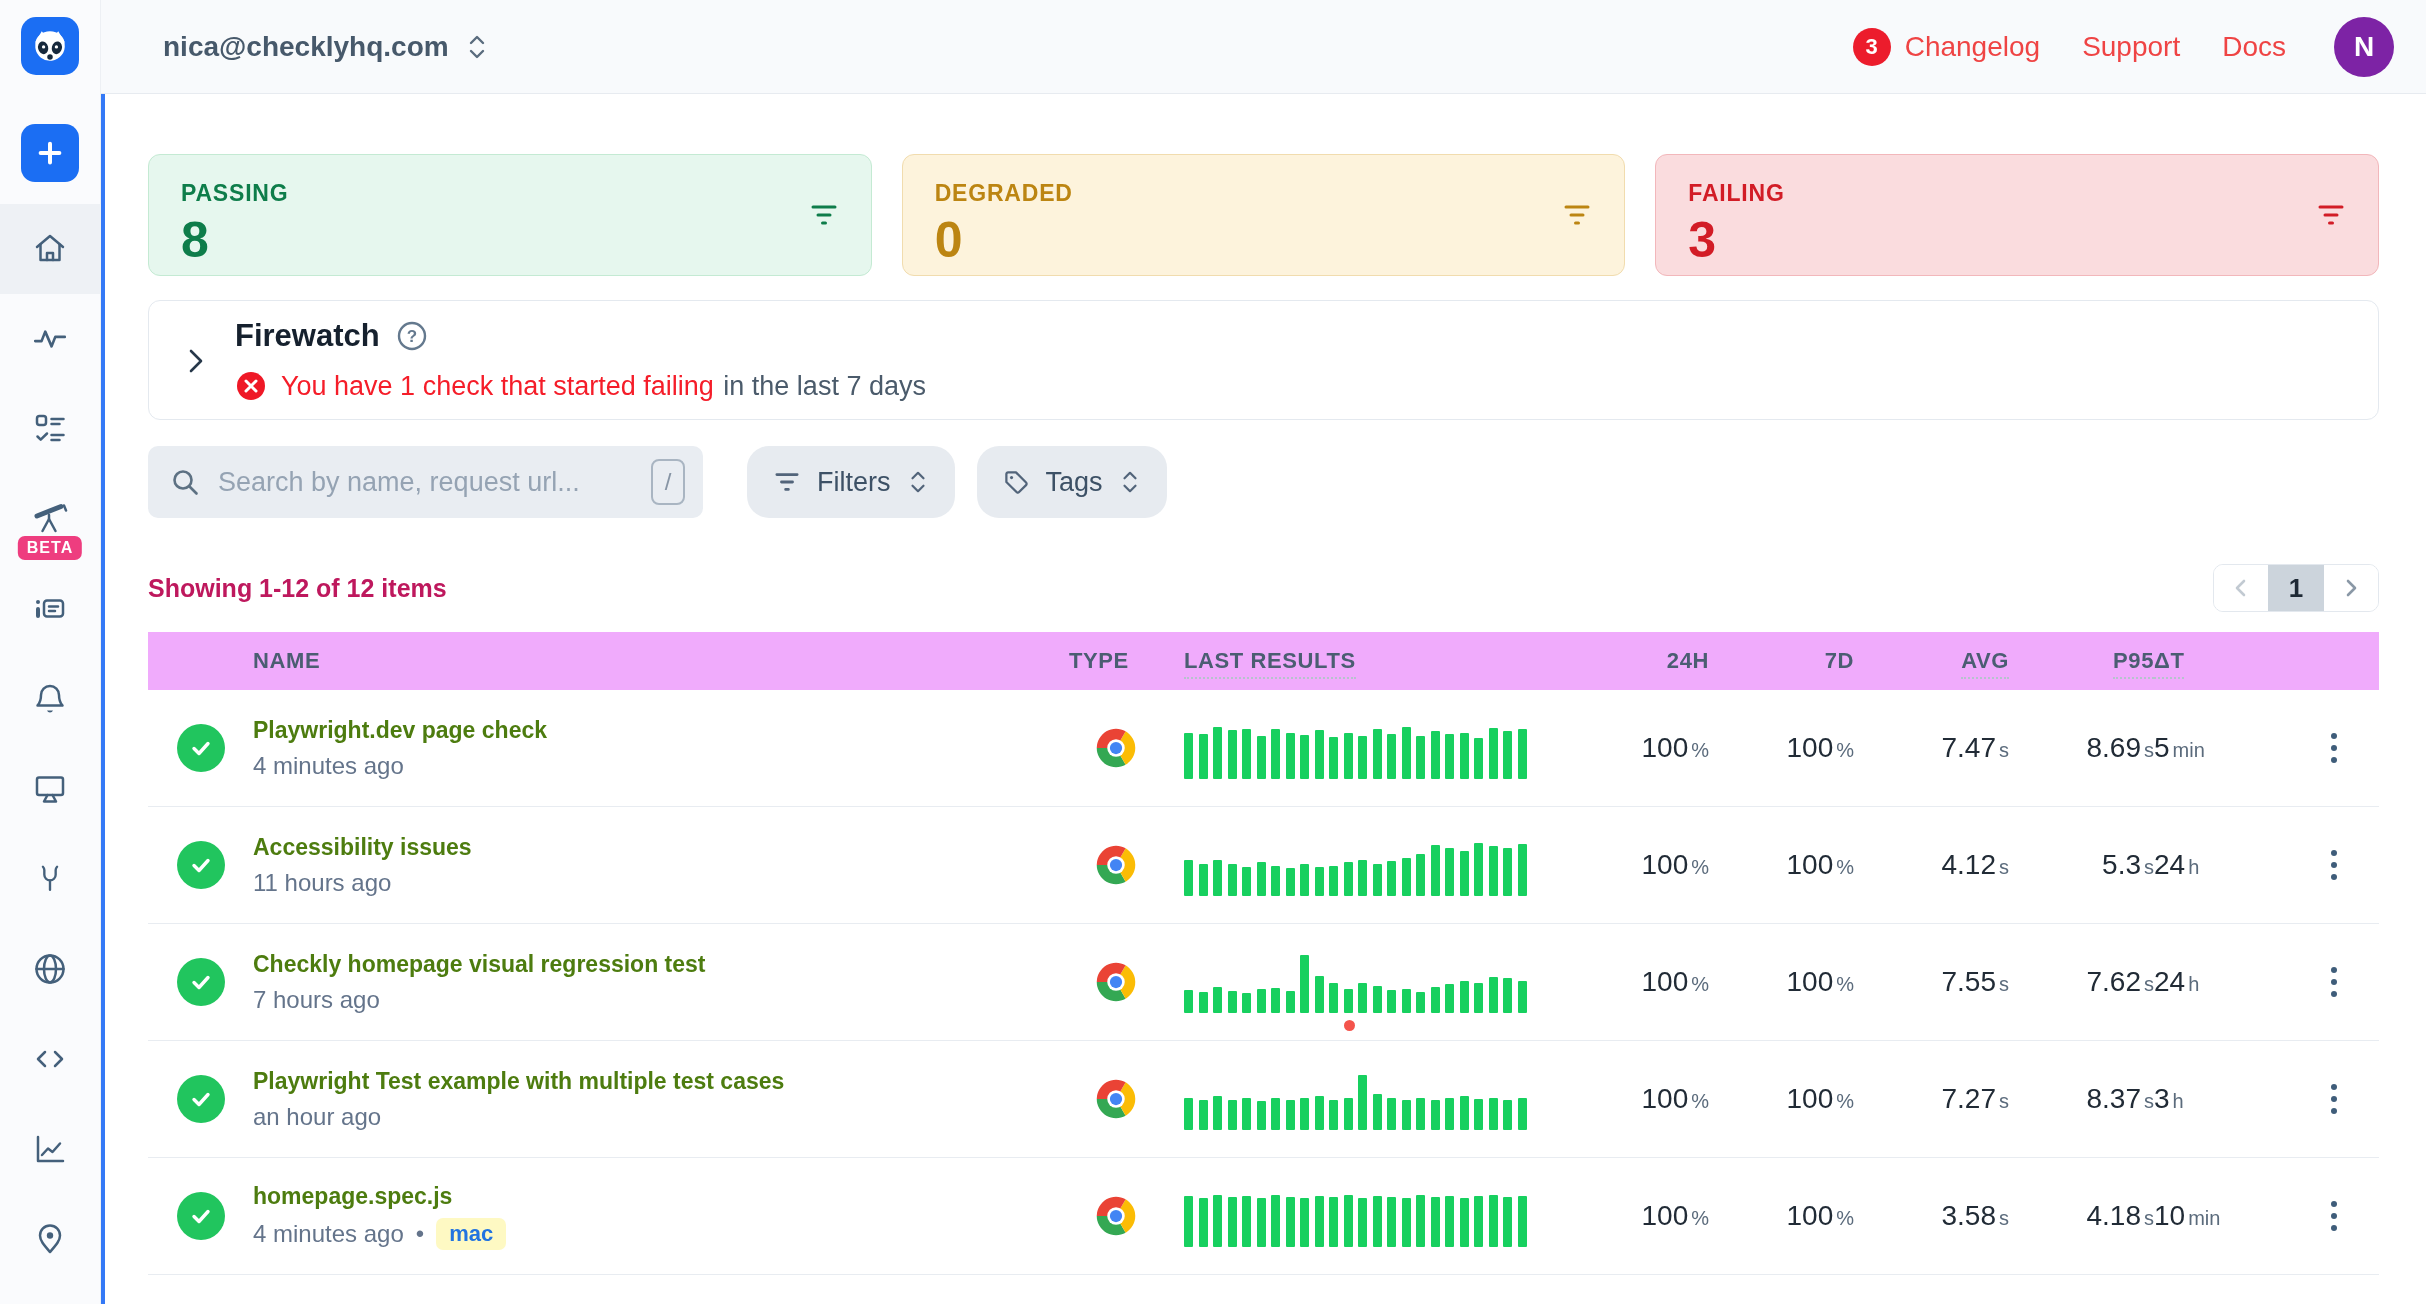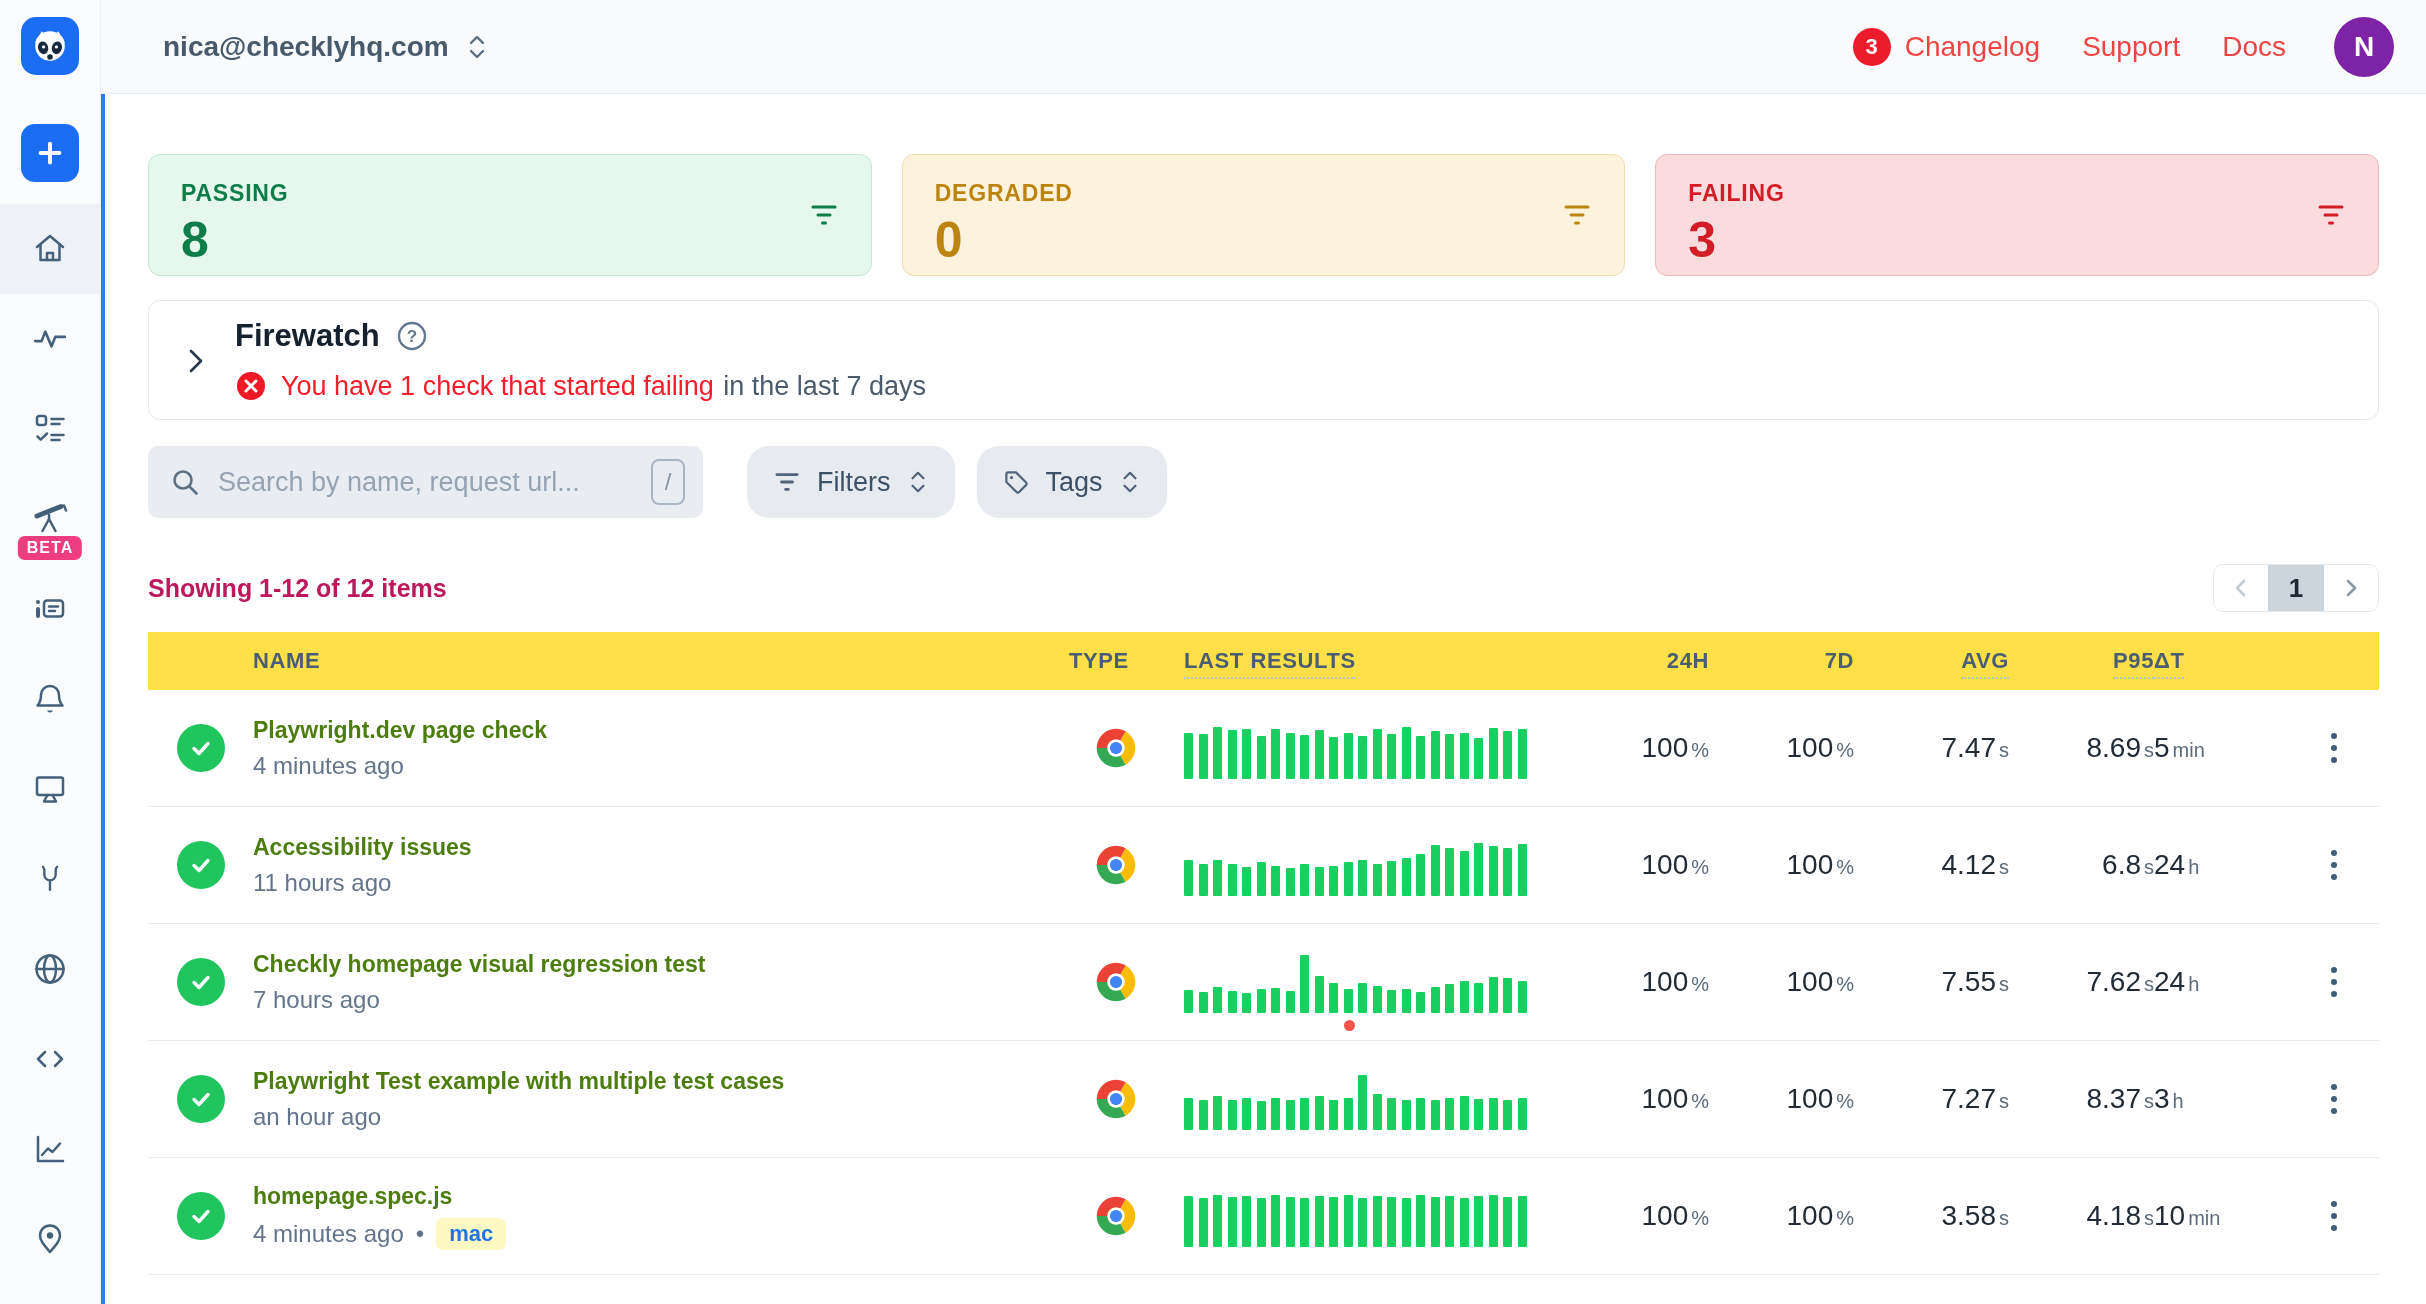--- a/index.html
+++ b/index.html
@@ -119,21 +119,21 @@
   .pager .pg-btn { width:54px; display:flex; align-items:center; justify-content:center; cursor:pointer; background:#fff; border:none; }
   .pager .pg-num { width:56px; background:#ccd4dc; color:#1e2935; font-weight:700; font-size:26px; display:flex; align-items:center; justify-content:center; }
 
   
   .grid-cols {
     display:grid;
     grid-template-columns:105px minmax(0,1fr) 115px 415px 110px 145px 155px 145px 135px 90px;
     align-items:center;
   }
   .thead {
-    margin-top:20px; background:#fde047; height:58px;
+    margin-top:20px; background:#f0abfc; height:58px;
     font-size:22px; font-weight:700; color:#4b5d72; letter-spacing:0.6px;
   }
   .th { white-space:nowrap; }
   .th.right { text-align:right; }
   .th .dotted { border-bottom:2px dotted #b6c2cd; padding-bottom:4px; cursor:pointer; }
   .trow { height:117px; border-bottom:1px solid #e8ecf1; }
   .cell-status { display:flex; justify-content:center; }
   .check-circle {
     width:48px; height:48px; border-radius:50%; background:#21c55e;
     display:flex; align-items:center; justify-content:center; cursor:pointer;
@@ -511,21 +511,21 @@
             <div class="bar" style="height: 48px;"></div>
             <div class="bar" style="height: 45px;"></div>
             <div class="bar" style="height: 53px;"></div>
             <div class="bar" style="height: 50px;"></div>
             <div class="bar" style="height: 48px;"></div>
             <div class="bar" style="height: 52px;"></div>
           </div>
       <div class="num-cell"><span class="val">100</span><span class="unit">%</span></div>
       <div class="num-cell"><span class="val">100</span><span class="unit">%</span></div>
       <div class="num-cell"><span class="val">4.12</span><span class="unit">s</span></div>
-      <div class="num-cell"><span class="val">6.8</span><span class="unit">s</span></div>
+      <div class="num-cell"><span class="val">5.3</span><span class="unit">s</span></div>
       <div class="num-cell dt-cell"><span class="val">24</span><span class="unit">h</span></div>
       <div class="cell-menu">
         <span class="kebab">
               <span></span>
               <span></span>
               <span></span>
             </span>
       </div>
     </div>
 

